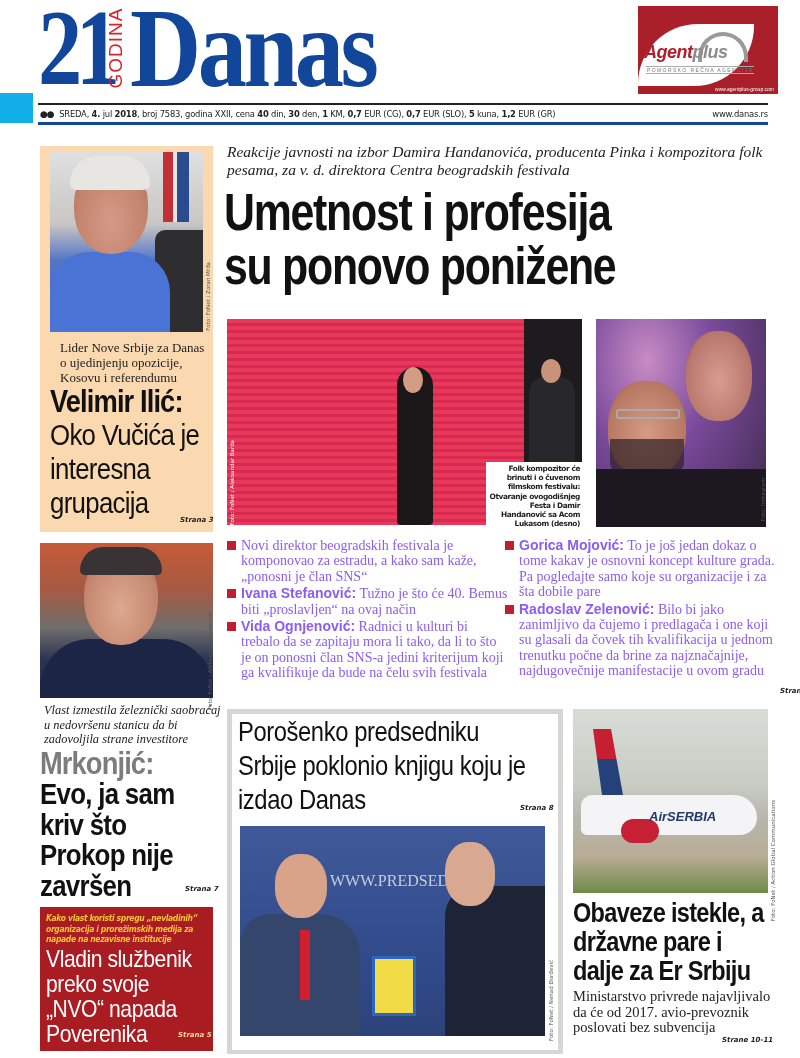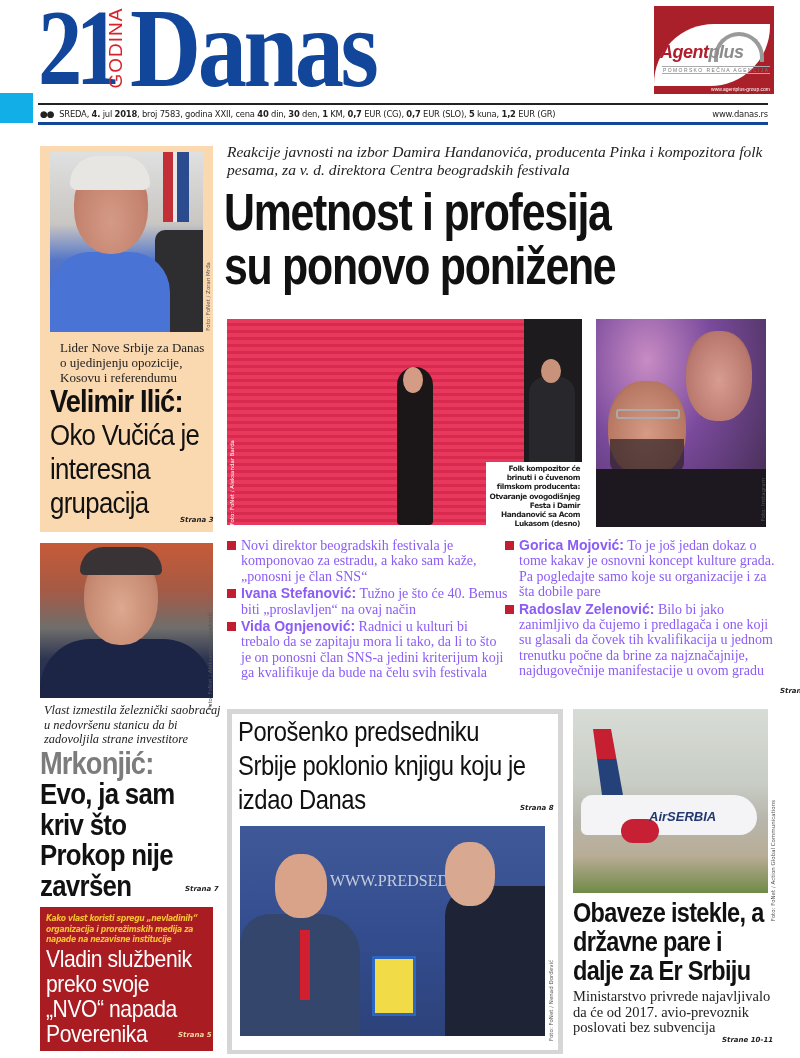--- a/index.html
+++ b/index.html
@@ -8,21 +8,21 @@
 
   .abs { position: absolute; }
 
   
   .blue-square { left: 0; top: 93px; width: 33px; height: 30px; background: #12aee8; }
   .logo-21 { left: 38px; top: -6px; font-family: "Liberation Serif", serif; font-weight: bold; font-size: 108px; letter-spacing: -8px; line-height: 1; color: #12469b; transform: scaleX(0.82); transform-origin: left top; }
   .logo-godina { left: 107px; top: 2px; width: 18px; height: 92px; }
   .logo-godina span { position: absolute; left: 50%; top: 50%; transform: translate(-50%,-50%) rotate(-90deg); font-family: "Liberation Sans", sans-serif; font-size: 19px; color: #d7232a; letter-spacing: 1px; white-space: nowrap; }
   .logo-danas { left: 130px; top: -8px; font-family: "Liberation Serif", serif; font-weight: bold; font-size: 112px; letter-spacing: -4px; line-height: 1; color: #12469b; transform: scaleX(0.88); transform-origin: left top; }
 
-  .ad-box { left: 654px; top: 6px; width: 120px; height: 88px; background: #a9202b; overflow: hidden; }
+  .ad-box { left: 638px; top: 6px; width: 140px; height: 88px; background: #a9202b; overflow: hidden; }
   .ad-box .ad-white { position: absolute; left: 0; top: 18px; width: 116px; height: 62px; background: #fff; border-radius: 60px 0 60px 0; }
   .ad-box .ad-arc { position: absolute; left: 60px; top: 26px; width: 50px; height: 30px; border: 4px solid #9a9a9a; border-bottom: none; border-radius: 30px 30px 0 0; }
   .ad-box .ad-name { position: absolute; left: 6px; top: 36px; font-size: 18px; font-weight: bold; font-style: italic; color: #b01e2c; letter-spacing: -0.5px; }
   .ad-box .ad-name em { color: #8c8c8c; font-style: italic; }
   .ad-box .ad-sub { position: absolute; left: 8px; top: 60px; font-size: 5px; letter-spacing: 1.4px; color: #777; border-top: 1px solid #aaa; border-bottom: 1px solid #aaa; padding: 0 1px; }
   .ad-box .ad-url { position: absolute; right: 4px; bottom: 2px; font-size: 5px; color: #fff; }
 
   .rule-top { left: 38px; top: 103px; width: 730px; height: 2px; background: #222; }
   .dateline { left: 40px; top: 106px; width: 728px; height: 16px; font-family: "DejaVu Sans", sans-serif; font-size: 8.4px; color: #222; display: flex; justify-content: space-between; align-items: center; letter-spacing: -0.2px; }
   .dateline .dots { font-size: 9px; margin-right: 3px; letter-spacing: -1px; }
@@ -202,21 +202,21 @@
 </div>
 
 <div class="abs fest-photo">
   <div class="dark"></div>
   <div class="woman"></div>
   <div class="woman-head"></div>
   <div class="man"></div>
   <div class="man-head"></div>
 </div>
 <div class="abs credit-v fest-credit">Foto: FoNet / Aleksandar Barda</div>
-<div class="abs fest-caption">Folk kompozitor će brinuti i o čuvenom filmskom producenta: Otvaranje ovogodišnjeg Festa i Damir Handanović sa Acom Lukasom (desno)</div>
+<div class="abs fest-caption">Folk kompozitor će brinuti i o čuvenom filmskom festivalu: Otvaranje ovogodišnjeg Festa i Damir Handanović sa Acom Lukasom (desno)</div>
 
 <div class="abs selfie-photo">
   <div class="p2"></div>
   <div class="p1"></div>
   <div class="p1b"></div>
   <div class="glasses"></div>
   <div class="body"></div>
 </div>
 <div class="abs credit-v selfie-credit">Foto: Instagram</div>
 

